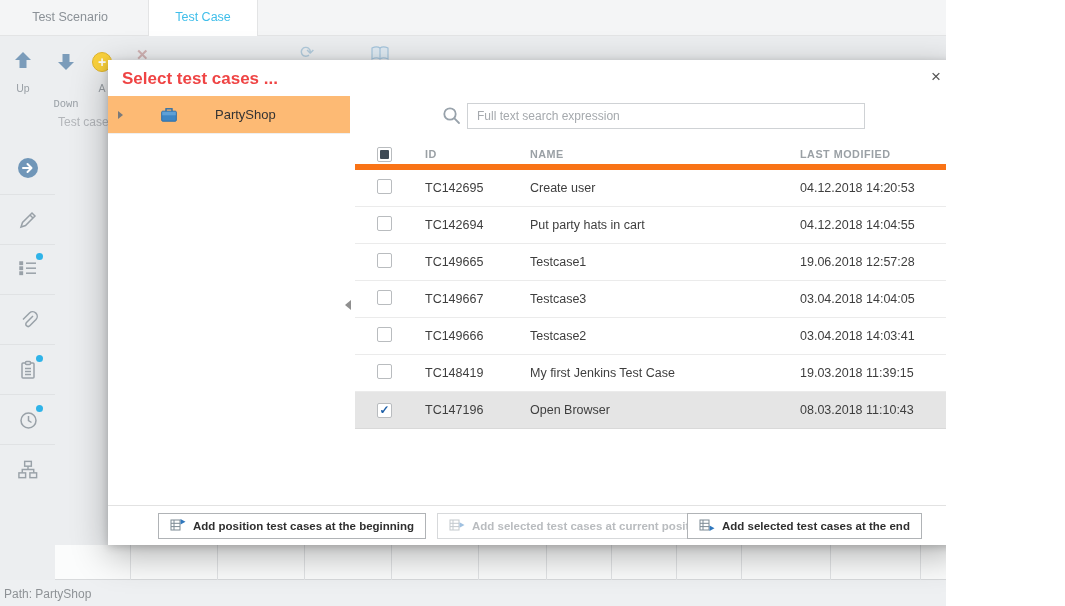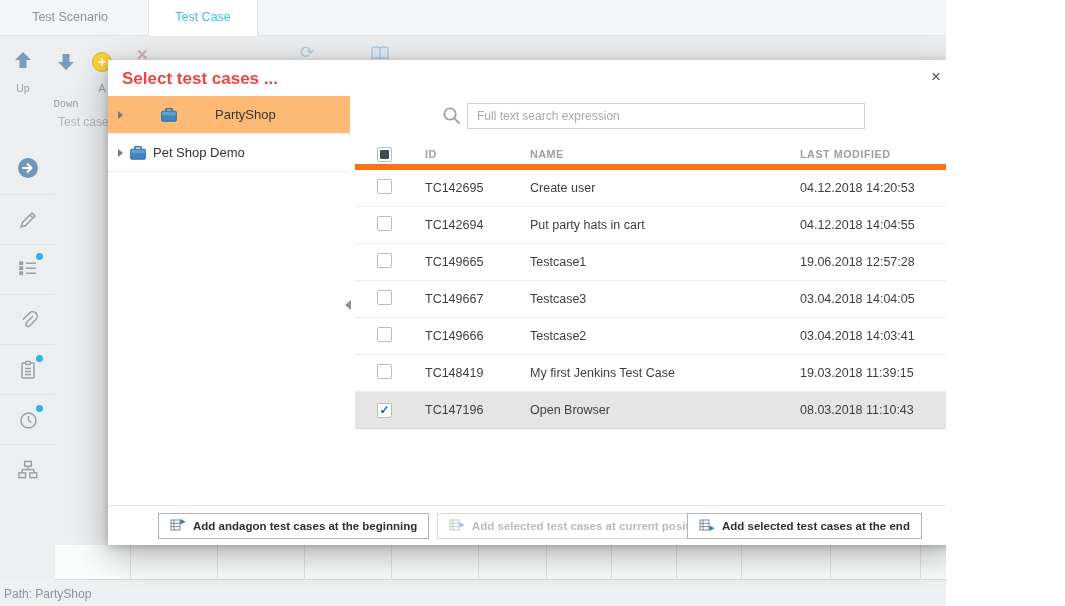--- a/index.html
+++ b/index.html
@@ -208,31 +208,20 @@
         <span class="expander"></span>
         <span class="folder">
           <svg width="16" height="14" viewBox="0 0 16 14">
               <rect x="5" y="0.8" width="6" height="3.4" fill="none" stroke="#2d6fa8" stroke-width="1.4"></rect>
               <rect x="0.7" y="3.2" width="14.6" height="10" rx="1" fill="#3e86c4" stroke="#2d6fa8"></rect>
               <rect x="1.2" y="3.7" width="13.6" height="3.6" fill="#5ea0d6"></rect>
             </svg>
         </span>
         <span class="tree-label">PartyShop</span>
       </div>
-      <div class="tree-item">
-        <span class="expander"></span>
-        <span class="folder">
-          <svg width="16" height="14" viewBox="0 0 16 14">
-              <rect x="5" y="0.8" width="6" height="3.4" fill="none" stroke="#2d6fa8" stroke-width="1.4"></rect>
-              <rect x="0.7" y="3.2" width="14.6" height="10" rx="1" fill="#3e86c4" stroke="#2d6fa8"></rect>
-              <rect x="1.2" y="3.7" width="13.6" height="3.6" fill="#5ea0d6"></rect>
-            </svg>
-        </span>
-        <span class="tree-label">Pet Shop Demo</span>
-      </div>
     </div>
 
     <span class="splitter-arrow"></span>
 
     <span class="search-icon">
       <svg width="21" height="21" viewBox="0 0 21 21">
           <circle cx="9" cy="9" r="5.7" fill="none" stroke="#98a2ab" stroke-width="1.8"></circle>
           <line x1="13.4" y1="13.4" x2="18" y2="18" stroke="#98a2ab" stroke-width="1.8" stroke-linecap="round"></line>
         </svg>
     </span>
@@ -294,21 +283,21 @@
       <button class="dlg-btn b-begin">
         <span>
           <svg width="16" height="14" viewBox="0 0 16 14">
               <rect x="1" y="2" width="9" height="10" fill="#fff" stroke="#7d8a94"></rect>
               <line x1="1" y1="5.3" x2="10" y2="5.3" stroke="#7d8a94"></line>
               <line x1="1" y1="8.6" x2="10" y2="8.6" stroke="#7d8a94"></line>
               <line x1="4" y1="2" x2="4" y2="12" stroke="#7d8a94"></line>
               <path d="M10.5 1l5 2.8-5 2.8z" fill="#2f77bd"></path>
             </svg>
         </span>
-        <span>Add andagon test cases at the beginning</span>
+        <span>Add position test cases at the beginning</span>
       </button>
       <button class="dlg-btn b-current disabled">
         <span>
           <svg width="16" height="14" viewBox="0 0 16 14">
               <rect x="1" y="2" width="9" height="10" fill="#fff" stroke="#7d8a94"></rect>
               <line x1="1" y1="5.3" x2="10" y2="5.3" stroke="#7d8a94"></line>
               <line x1="1" y1="8.6" x2="10" y2="8.6" stroke="#7d8a94"></line>
               <line x1="4" y1="2" x2="4" y2="12" stroke="#7d8a94"></line>
               <path d="M10.5 4.2l5 2.8-5 2.8z" fill="#2f77bd"></path>
             </svg>

